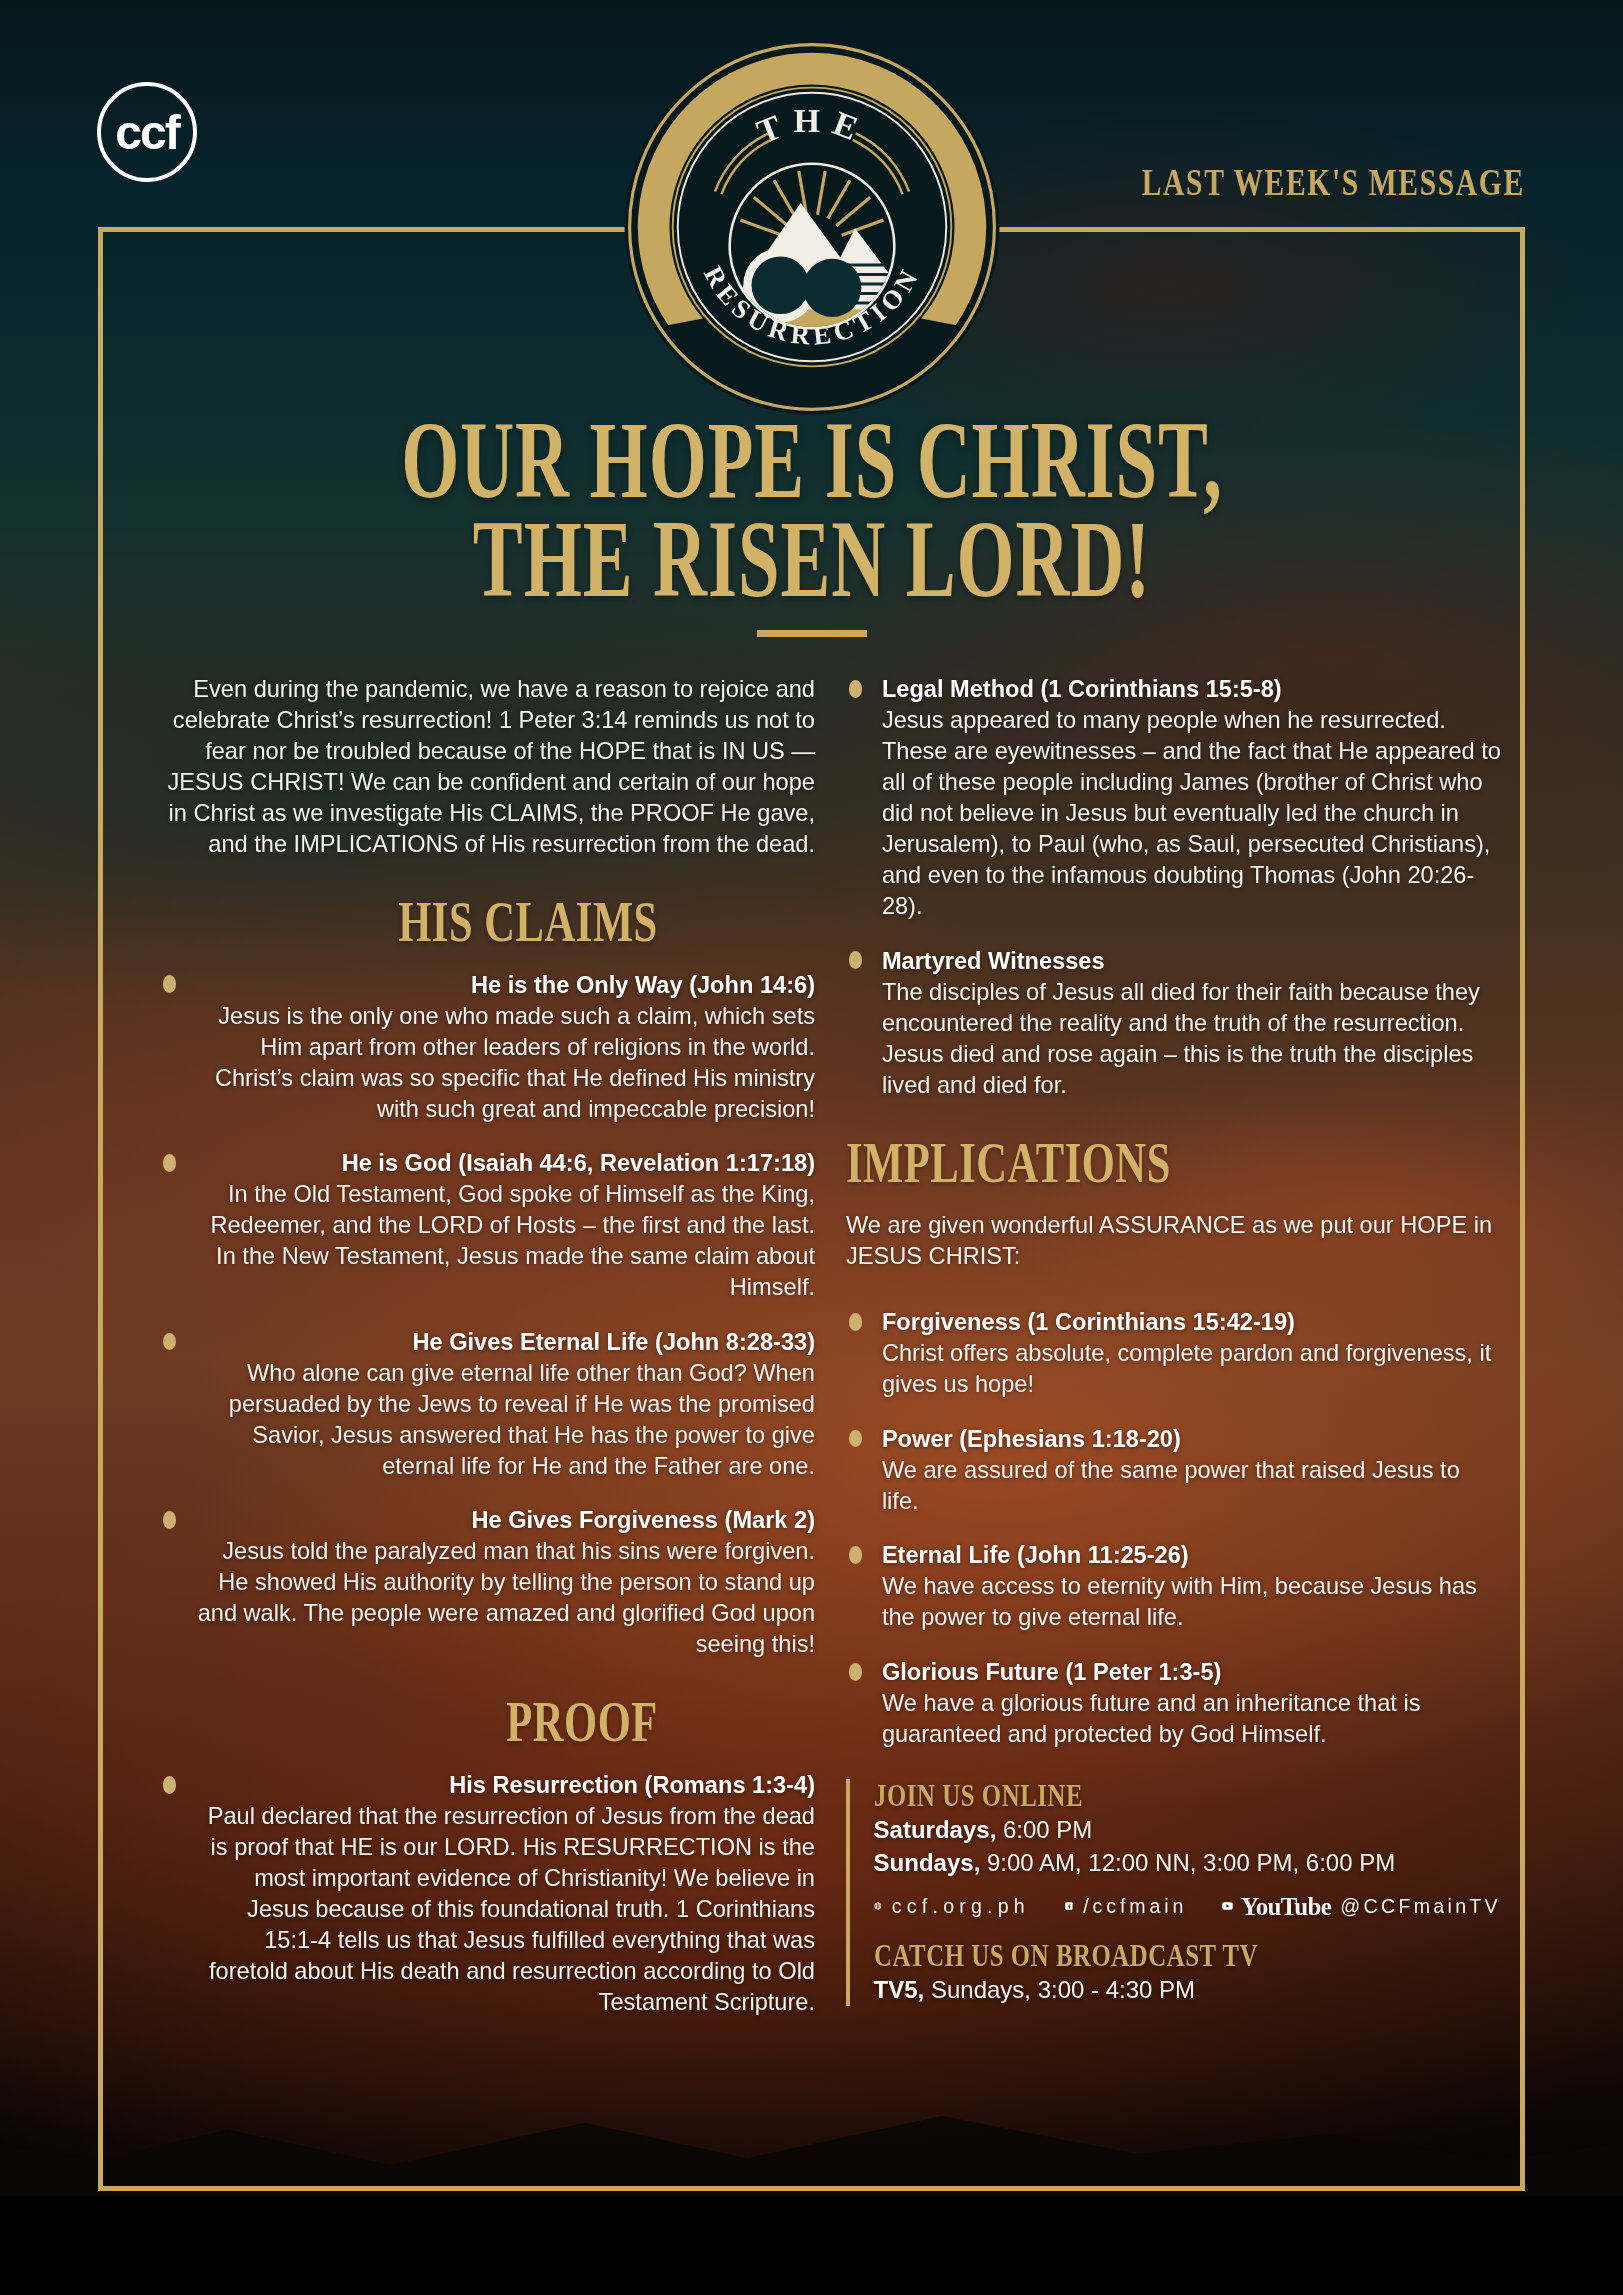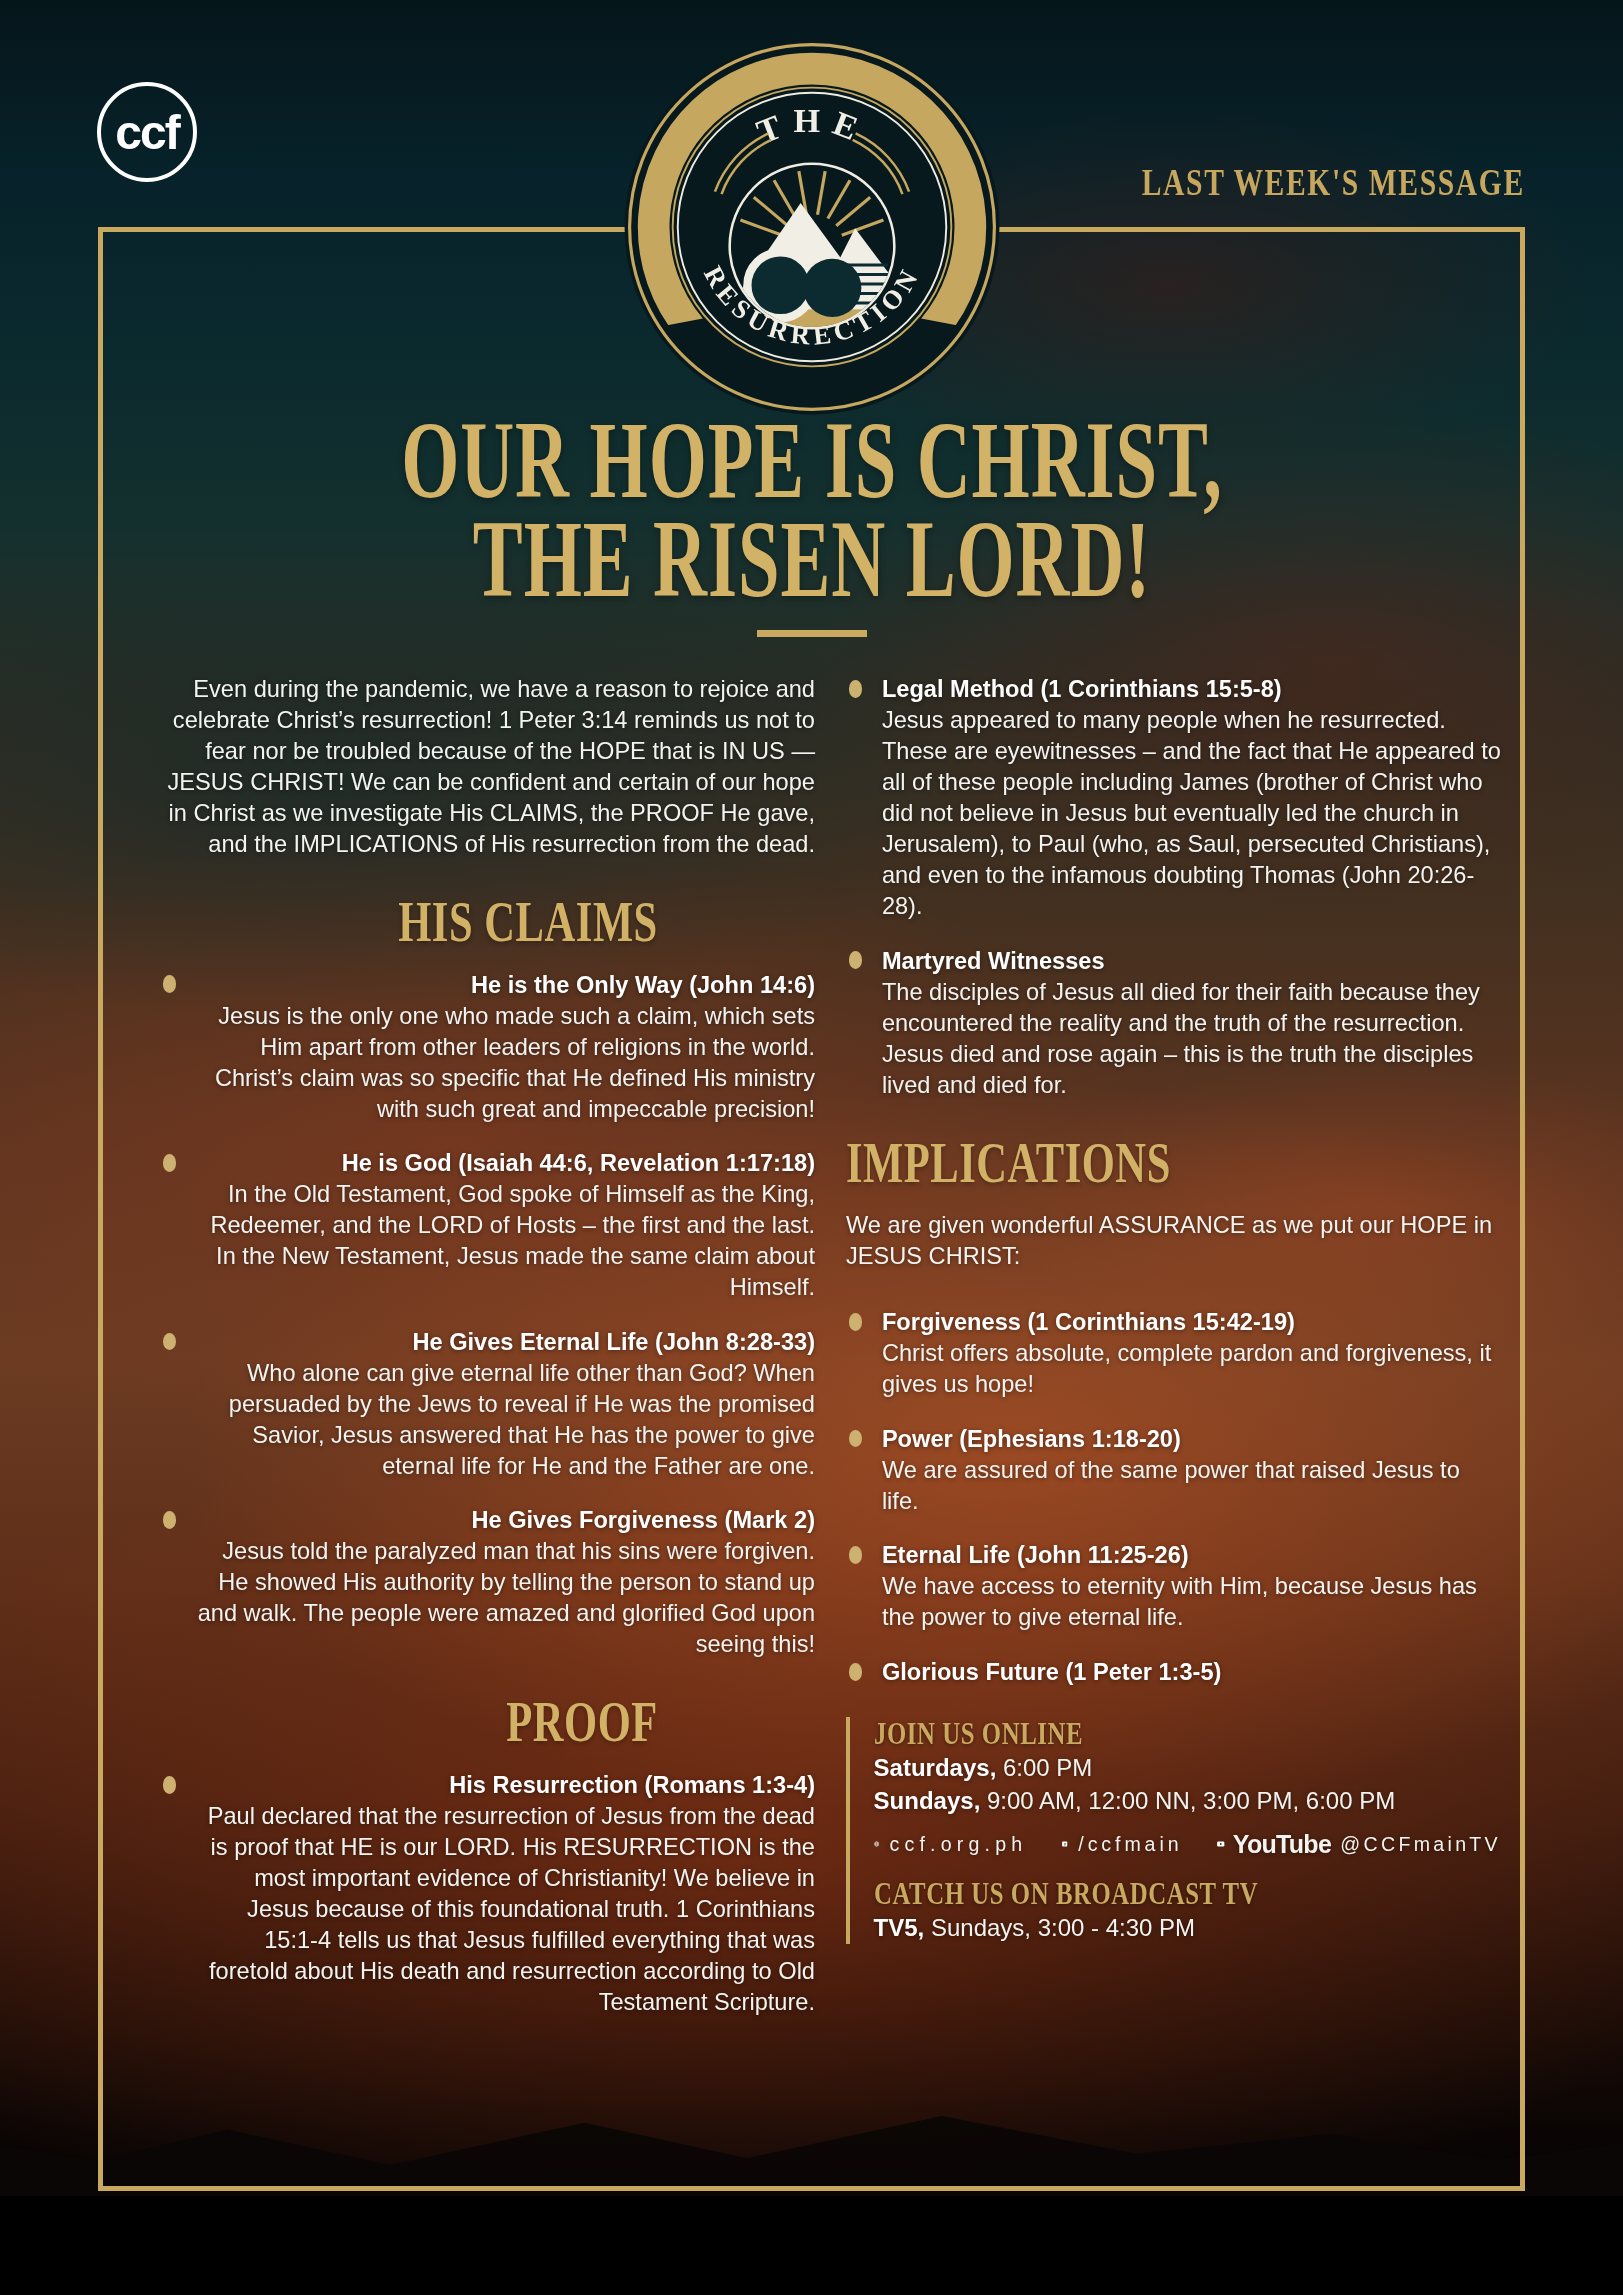--- a/index.html
+++ b/index.html
@@ -47,21 +47,21 @@
   .footer{margin-top:29px;border-left:4.6px solid #c9a95f;padding-left:23.6px;}
   .f-h{font-family:"Liberation Serif",serif;font-weight:700;font-size:31px;line-height:34px;color:#c9a95f;
     letter-spacing:0.7px;transform:scaleX(.8);transform-origin:0 50%;display:block;white-space:nowrap;}
   .f-line{font-size:24px;line-height:33px;}
   .f-line b{color:#fff;}
   .social{display:flex;align-items:center;margin:11.8px 0 17px;}
   .site{font-size:19.6px;letter-spacing:5.2px;margin-left:10.5px;}
   .fb-icon{margin-left:35px;}
   .fbt{font-size:19.6px;letter-spacing:3.9px;margin-left:10.5px;}
   .yt-icon{margin-left:35px;}
-  .ytw{font-size:25px;font-weight:700;margin-left:7.9px;letter-spacing:-0.7px;}
+  .ytw{font-size:25px;font-weight:700;margin-left:7.9px;letter-spacing:-0.7px;font-family:Liberation Serif, serif;}
   .yth{font-size:19.6px;letter-spacing:3.3px;margin-left:9.2px;}
   .f-h2{margin-top:3.9px;}
 </style>
 </head>
 <body>
 
 <div class="page">
 
   <div class="mountains"></div>
   <div class="frame"></div>
@@ -210,20 +210,21 @@
       <span class="dot"></span>
       <div>
           <div class="b-head">Eternal Life (John 11:25-26)</div>
         <div>We have access to eternity with Him, because Jesus has the power to give eternal life.</div>
         </div>
     </div>
     <div class="bullet">
       <span class="dot"></span>
       <div>
           <div class="b-head">Glorious Future (1 Peter 1:3-5)</div>
+        <div>We have a glorious future and an inheritance that is guaranteed and protected by God Himself.</div>
         </div>
     </div>
 
 
     <div class="footer">
       <span class="f-h">JOIN US ONLINE</span>
       <div class="f-line">
         <b>Saturdays,</b><span> 6:00 PM</span>
       </div>
       <div class="f-line">

